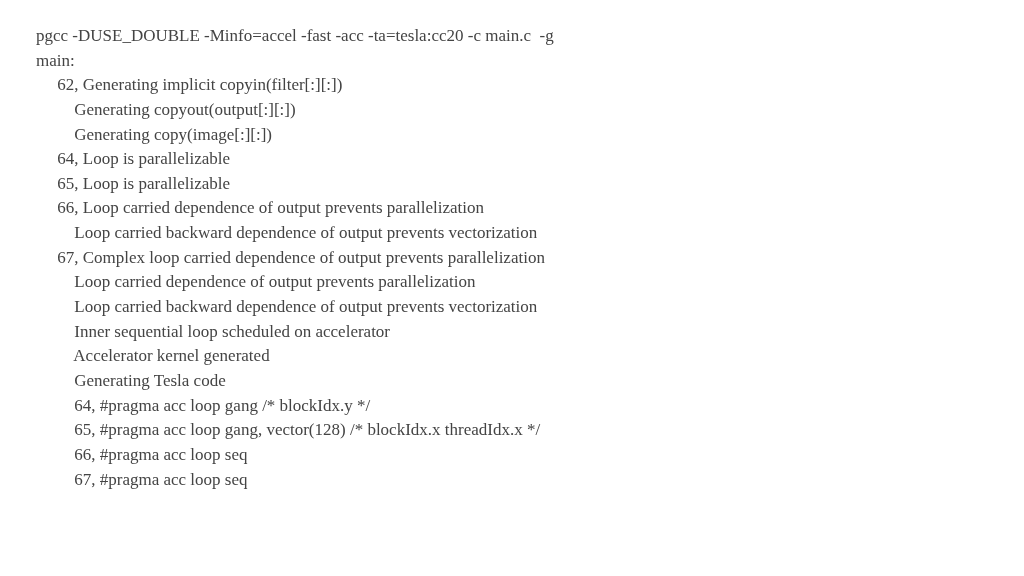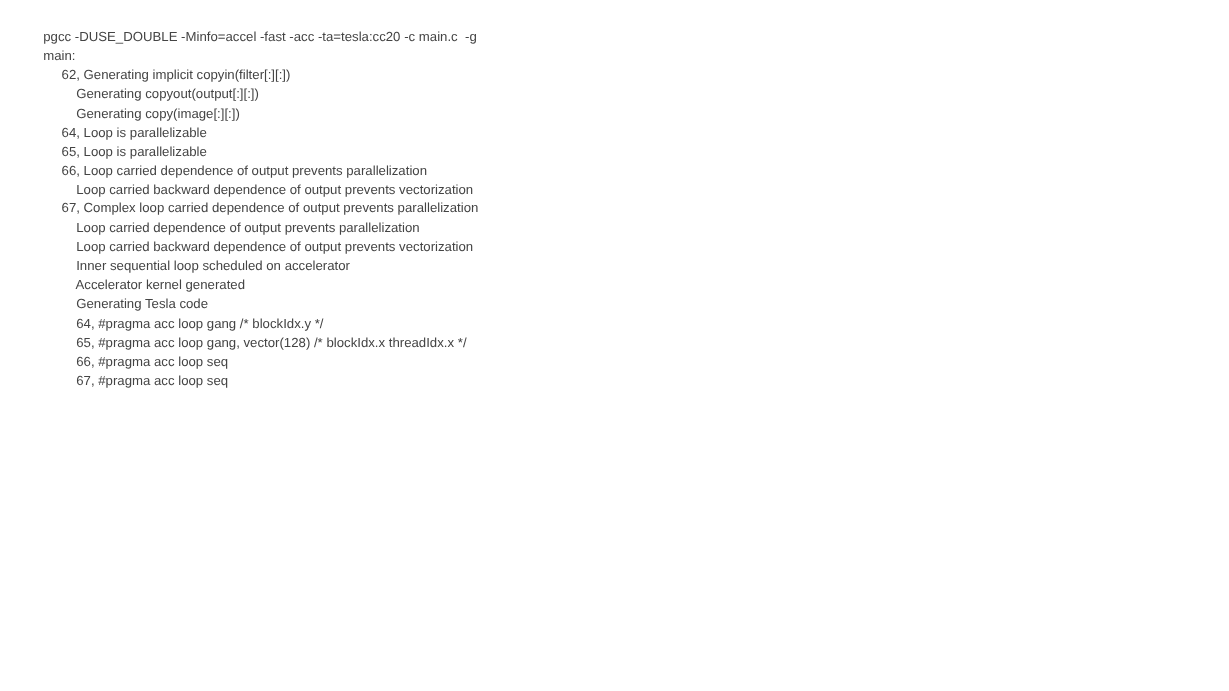--- a/index.html
+++ b/index.html
@@ -17,22 +17,22 @@
   .title {
     font-family: "Oswald", "Arial Narrow", "Helvetica Neue Condensed", Arial, sans-serif;
     font-stretch: condensed;
     font-weight: 600;
     font-size: 40px;
     letter-spacing: -0.5px;
     color: #1a1a1a;
     margin-bottom: 22px;
   }
   .code {
-    font-family: Liberation Sans, sans-serif;
-    font-size: 11px;
+    font-family: Liberation Serif, serif;
+    font-size: 17px;
     line-height: 1.45;
     color: #444;
     white-space: pre;
     font-weight: 400;
   }
 </style>
 </head>
 <body>
 
 <div class="slide">

